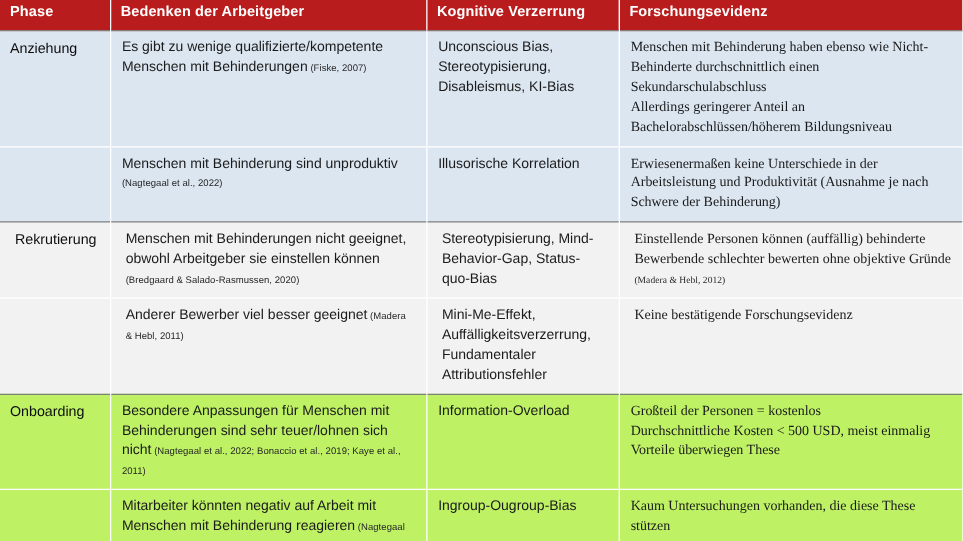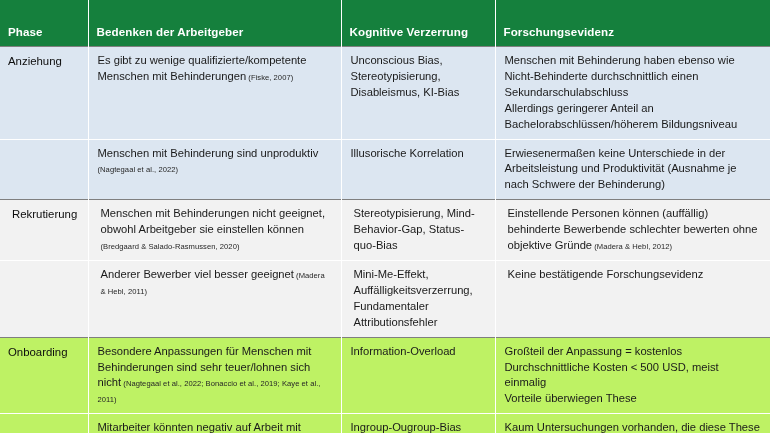--- a/index.html
+++ b/index.html
@@ -20,40 +20,40 @@
     table-layout: fixed;
     font-size: 11.2px;
     color: #1a1a1a;
   }
   .bias-table col.c-phase    { width: 88px; }
   .bias-table col.c-concern  { width: 253px; }
   .bias-table col.c-bias     { width: 154px; }
   .bias-table col.c-evidence { width: 275px; }
 
   thead th {
-    background: #15803d;
+    background: #b91c1c;
     color: #ffffff;
     font-weight: bold;
     font-size: 11.6px;
     text-align: left;
     vertical-align: middle;
-    padding: 23px 8px 6px 8px;
+    padding: 1px 8px 6px 8px;
     height: 17px;
     border-right: 1px solid #ffffff;
     letter-spacing: 0.1px;
   }
   thead th:last-child { border-right: none; }
 
   tbody td {
     vertical-align: top;
     padding: 6px 9px 6px 9px;
     line-height: 1.42;
     border-right: 1px solid #ffffff;
   }
-  tbody td:last-child { border-right: none; }
+  tbody td:last-child { border-right: none; font-family: Liberation Serif, serif; }
 
   tbody tr.band-a td { background: #DCE6F1; }
   tbody tr.band-b td { background: #F2F2F2; padding-left: 12px; }
   tbody tr.band-c td { background: #bef264; }
 
   
   tbody tr.grp-start td { border-top: 1.6px solid #7F7F7F; }
   tbody tr.sub td       { border-top: 1px solid #ffffff; margin-left: 25px; }
 
   td.phase {
@@ -109,21 +109,21 @@
       <tr class="band-b sub">
         <td class="phase"><span class="cellmain"></span></td>
         <td><span class="cellmain">Anderer Bewerber viel besser geeignet</span><span class="cite"> (Madera &amp; Hebl, 2011)</span></td>
         <td><span class="cellmain">Mini-Me-Effekt, Auffälligkeitsverzerrung, Fundamentaler Attributionsfehler</span></td>
         <td><span class="cellmain">Keine bestätigende Forschungsevidenz</span></td>
       </tr>
       <tr class="band-c grp-start">
         <td class="phase"><span class="cellmain">Onboarding</span></td>
         <td><span class="cellmain">Besondere Anpassungen für Menschen mit Behinderungen sind sehr teuer/lohnen sich nicht</span><span class="cite"> (Nagtegaal et al., 2022; Bonaccio et al., 2019; Kaye et al., 2011)</span></td>
         <td><span class="cellmain">Information-Overload</span></td>
-        <td><span class="cellmain">Großteil der Anpassung = kostenlos</span><br><span class="cellmain">Durchschnittliche Kosten &lt; 500 USD, meist einmalig</span><br><span class="cellmain">Vorteile überwiegen These</span></td>
+        <td><span class="cellmain">Großteil der Personen = kostenlos</span><br><span class="cellmain">Durchschnittliche Kosten &lt; 500 USD, meist einmalig</span><br><span class="cellmain">Vorteile überwiegen These</span></td>
       </tr>
       <tr class="band-c sub">
         <td class="phase"><span class="cellmain"></span></td>
         <td><span class="cellmain">Mitarbeiter könnten negativ auf Arbeit mit Menschen mit Behinderung reagieren</span><span class="cite"> (Nagtegaal et al., 2022; Kosny et al., 2013; Kaye et al., 2011)</span></td>
         <td><span class="cellmain">Ingroup-Ougroup-Bias</span></td>
         <td><span class="cellmain">Kaum Untersuchungen vorhanden, die diese These stützen</span></td>
       </tr>
     </tbody>
 </table>
 

